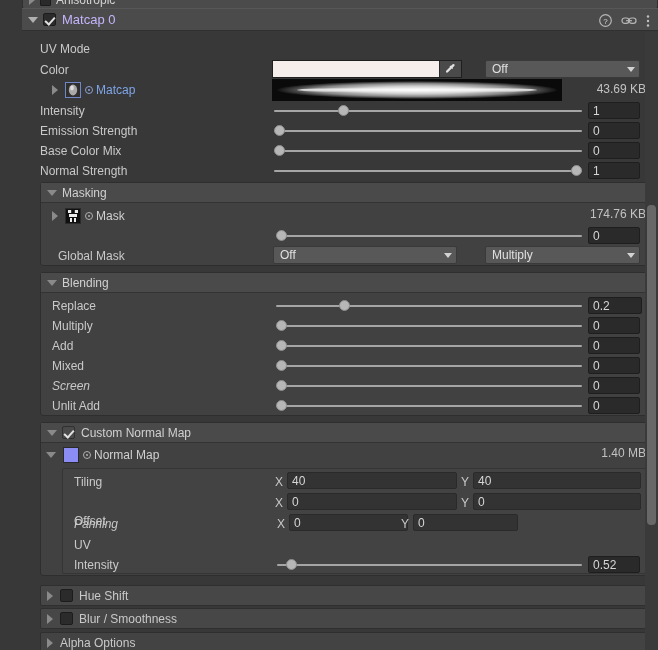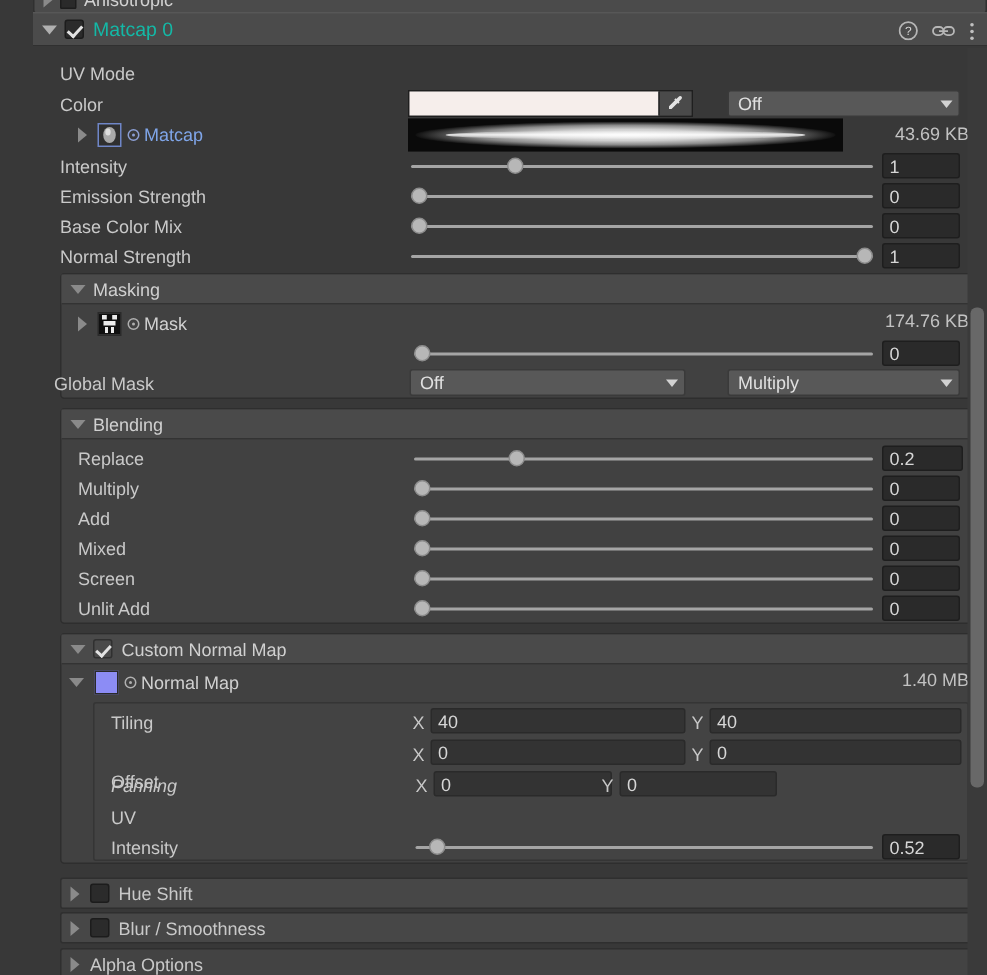--- a/index.html
+++ b/index.html
@@ -38,21 +38,21 @@
                border-left: 6px solid #9c9c9c; border-right: 0; }
   .tri.dim { border-top-color: #8a8a8a; }
   .tri.rdim { border-left-color: #8a8a8a; }
   .chk { width: 13px; height: 13px; background: #2b2b2b; border: 1px solid #1c1c1c;
          border-radius: 2px; position: relative; margin-right: 6px; flex: 0 0 auto; }
   .chk.on::after {
     content: ""; position: absolute; left: 3px; top: 1px; width: 4px; height: 8px;
     border: solid #e2e2e2; border-width: 0 2px 2px 0; transform: rotate(42deg);
   }
   .chk.light { background: #4a4a4a; border-color: #303030; }
-  .comp-title { color: #14b8a6; font-size: 13px; }
+  .comp-title { color: #c4b5fd; font-size: 13px; }
   .hdr-icons { position: absolute; right: 8px; top: 0; height: 23px; display: flex; align-items: center; gap: 9px; }
   .hdr-icons svg { display: block; }
 
   
   .group {
     position: absolute; left: 40px; width: 608px;
     background: #414141; border: 1px solid #2e2e2e; border-radius: 3px;
   }
   .group-hdr {
     height: 20px; background: #4a4a4a; border-bottom: 1px solid #333;
@@ -269,21 +269,21 @@
   </div>
   <span class="size" style="top:207px;">174.76 KB</span>
 
   <div class="slider" style="left:276px;top:226px;width:306px;">
     <span class="track"></span>
     <span class="knob" id="hs-knob" style="left: 0px;"></span>
   </div>
   <div class="numfield" style="left:588px;top:227px;width:52px;">0</div>
 
   <div class="row" style="top:246px;">
-    <span class="label" style="position:absolute;left:36px;">Global Mask</span>
+    <span class="label" style="position:absolute;left:58px;">Global Mask</span>
   </div>
   <div class="dropdown" style="left:273px;top:246px;width:184px;">
     <span class="dv">Off</span>
     <span class="dd-tri"></span>
   </div>
   <div class="dropdown" style="left:485px;top:246px;width:155px;">
     <span class="dv">Multiply</span>
     <span class="dd-tri"></span>
   </div>
 
@@ -320,21 +320,21 @@
       <div class="numfield" style="left:588px;top:337px;width:52px;">0</div>
       <div class="row" style="top:356px;">
         <span class="label" style="position:absolute;left:52px;">Mixed</span>
       </div>
       <div class="slider" style="left:276px;top:356px;width:306px;">
         <span class="track"></span>
         <span class="knob" style="left:0px;"></span>
       </div>
       <div class="numfield" style="left:588px;top:357px;width:52px;">0</div>
       <div class="row" style="top:376px;">
-        <span class="label" style="position:absolute;left:52px;">Screen</span>
+        <span class="label" style="position:absolute;left:52px;font-style:italic;">Screen</span>
       </div>
       <div class="slider" style="left:276px;top:376px;width:306px;">
         <span class="track"></span>
         <span class="knob" style="left:0px;"></span>
       </div>
       <div class="numfield" style="left:588px;top:377px;width:52px;">0</div>
       <div class="row" style="top:396px;">
         <span class="label" style="position:absolute;left:52px;">Unlit Add</span>
       </div>
       <div class="slider" style="left:276px;top:396px;width:306px;">

